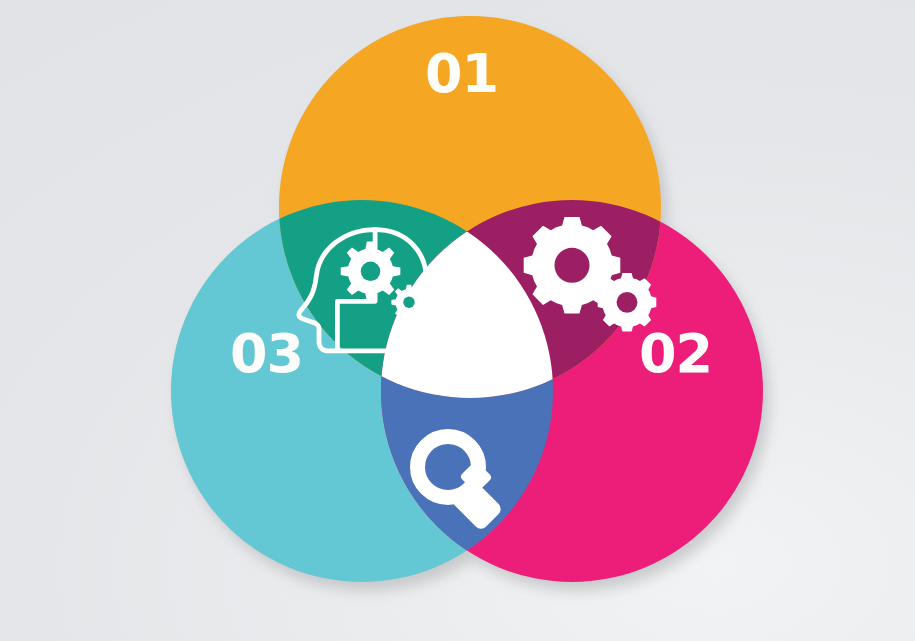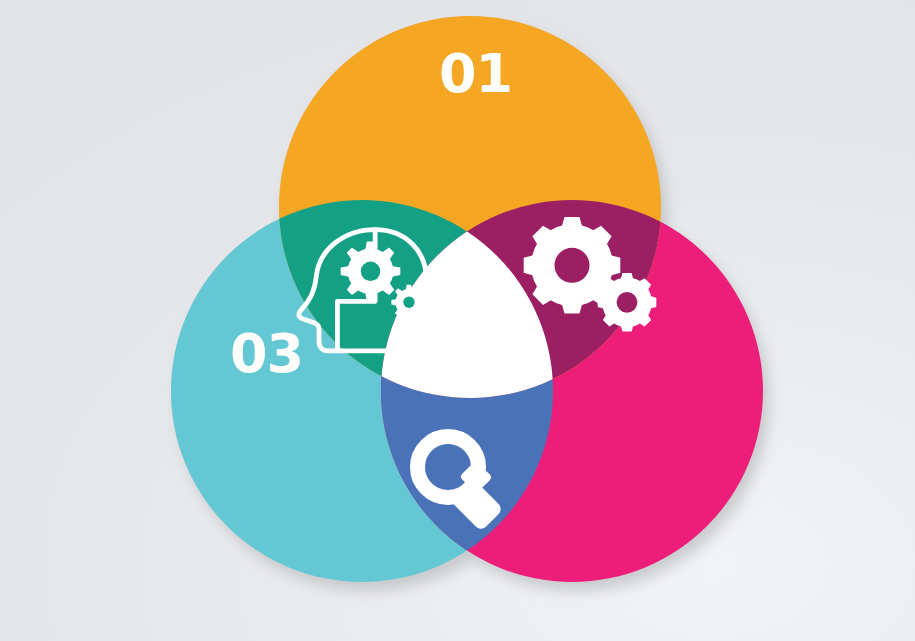--- a/index.html
+++ b/index.html
@@ -31,21 +31,21 @@
     position: absolute;
     color: #fdfdfb;
     font-weight: bold;
     font-size: 54px;
     letter-spacing: -1px;
     line-height: 1;
     font-family: "DejaVu Sans", "Liberation Sans", sans-serif;
     user-select: none;
     white-space: nowrap;
   }
-  #label-01 { left: 439px; top: 47px; }
+  #label-01 { left: 425px; top: 47px; }
   #label-02 { left: 639px; top: 327px; }
   #label-03 { left: 230px; top: 327px; }
 </style>
 </head>
 <body>
 
 <div id="stage" style="background-color: rgb(230, 231, 233);">
 
   <svg id="venn-svg" viewBox="0 0 915 641" xmlns="http://www.w3.org/2000/svg">
 
@@ -196,16 +196,17 @@
 
       <rect x="52" y="52" width="32" height="46" rx="7" ry="7" transform="rotate(-45 68 75)" fill="#ffffff"></rect>
       <rect x="56.5" y="36" width="23" height="24" rx="4" ry="4" transform="rotate(-45 68 48)" fill="#ffffff"></rect>
 
       <circle cx="40" cy="38" r="30.5" fill="none" stroke="#ffffff" stroke-width="15"></circle>
     </g>
   </svg>
 
   <div class="num-label" id="label-01" style="color: rgb(253, 253, 251);">01</div>
 
+  <div class="num-label" id="label-02" style="color: rgb(253, 253, 251);">02</div>
 
   <div class="num-label" id="label-03" style="color: rgb(253, 253, 251); text-align: right;">03</div>
 
 </div>
 
 </body></html>

